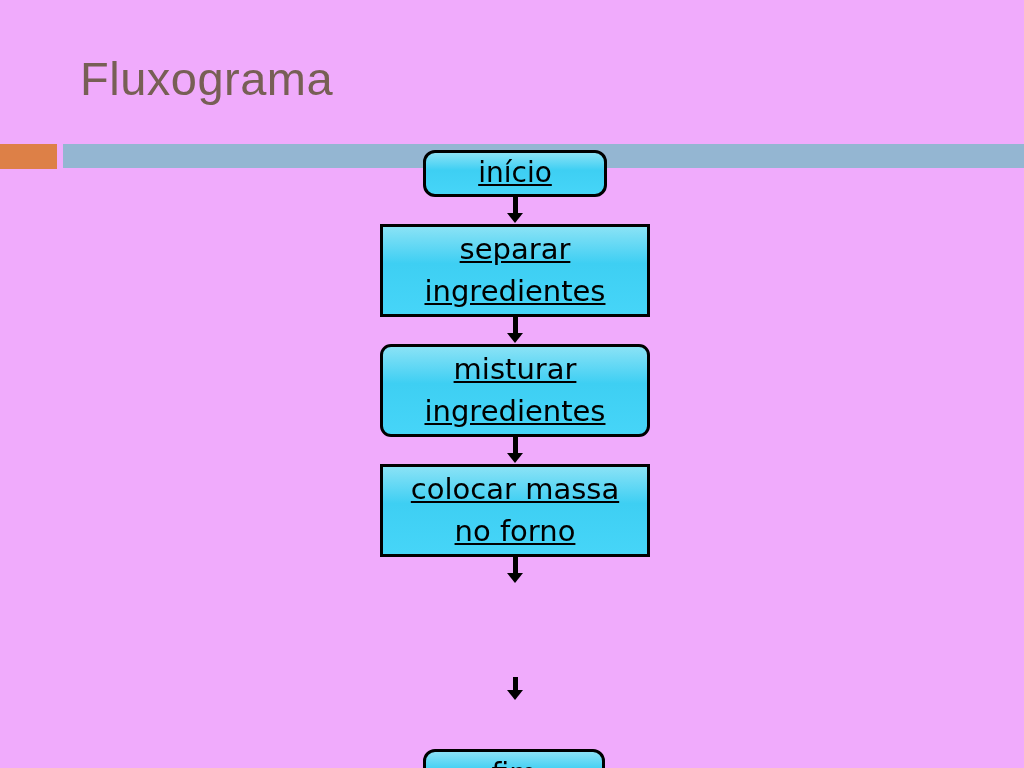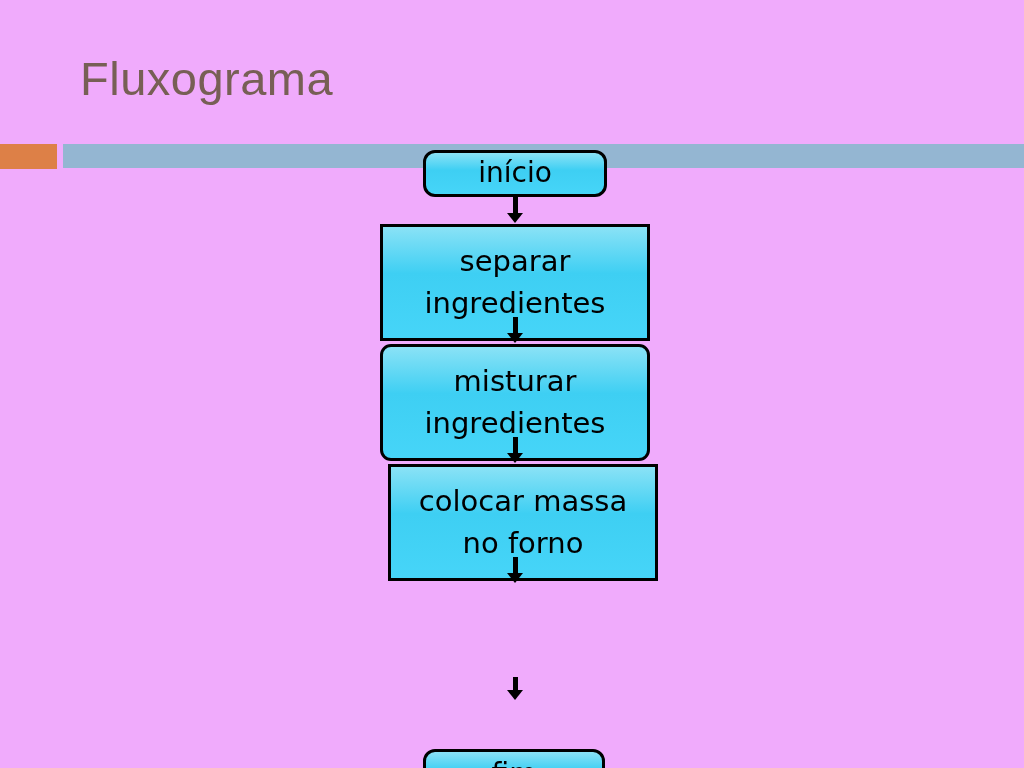--- a/index.html
+++ b/index.html
@@ -52,35 +52,36 @@
     border: 3px solid var(--node-border, #000000);
     background: linear-gradient(180deg, #8ae2f6 0%, #3ecff3 42%, #46d5f8 100%);
     color: #000;
     display: flex;
     align-items: center;
     justify-content: center;
     text-align: center;
     white-space: pre-line;
     font-size: 29px;
     line-height: 1.43;
+    text-decoration: underline;
   }
   .node.terminator {
     border-radius: 12px;
     font-size: 28px;
   }
   .node.process {
     left: 380px;
     width: 270px;
-    height: 117px;
+    height: 93px;
     padding: 0 18px;
   }
   .n-inicio  { left: 423px; top: 150px; width: 184px; height: 47px; }
   .n-separar { top: 224px; }
   .n-misturar{ top: 344px; border-radius: 11px; }
-  .n-colocar { top: 464px; margin-left: 8px; }
+  .n-colocar { top: 464px; }
   .n-tirar   { top: 584px; }
   .n-fim     { left: 423px; top: 701px; width: 182px; height: 50px; margin-top: 48px; }
 
   .arrow {
     position: absolute;
     left: 507px;
     width: 16px;
     z-index: 2;
     display: flex;
     flex-direction: column;

